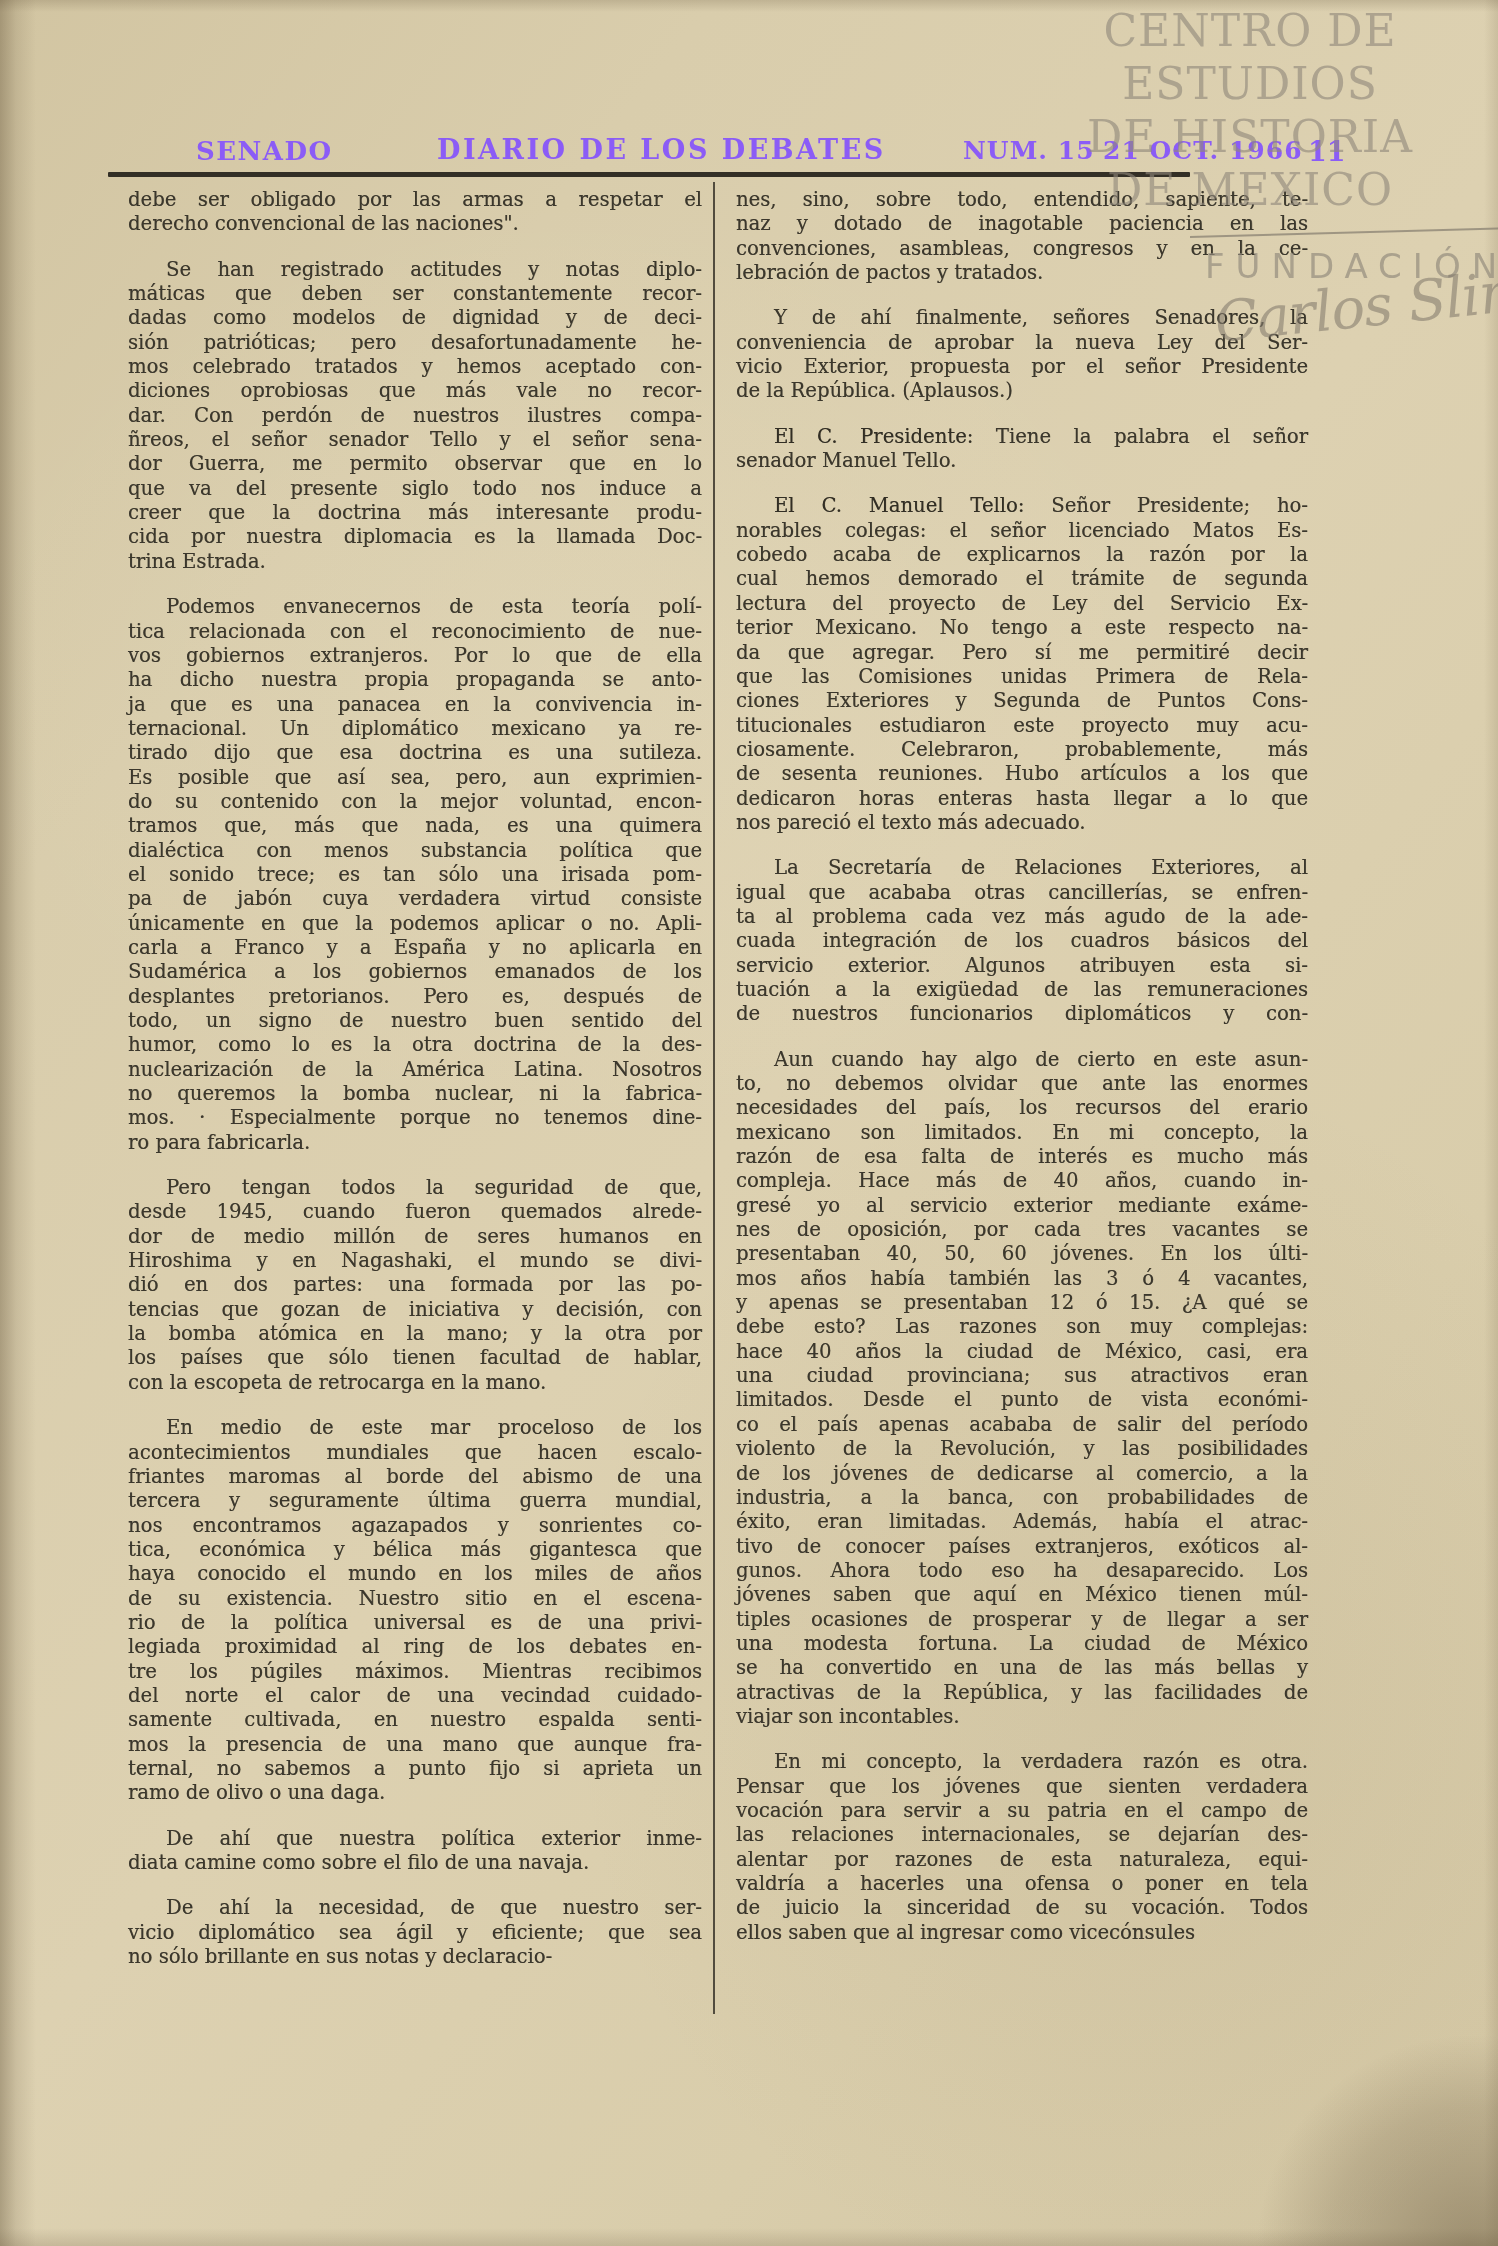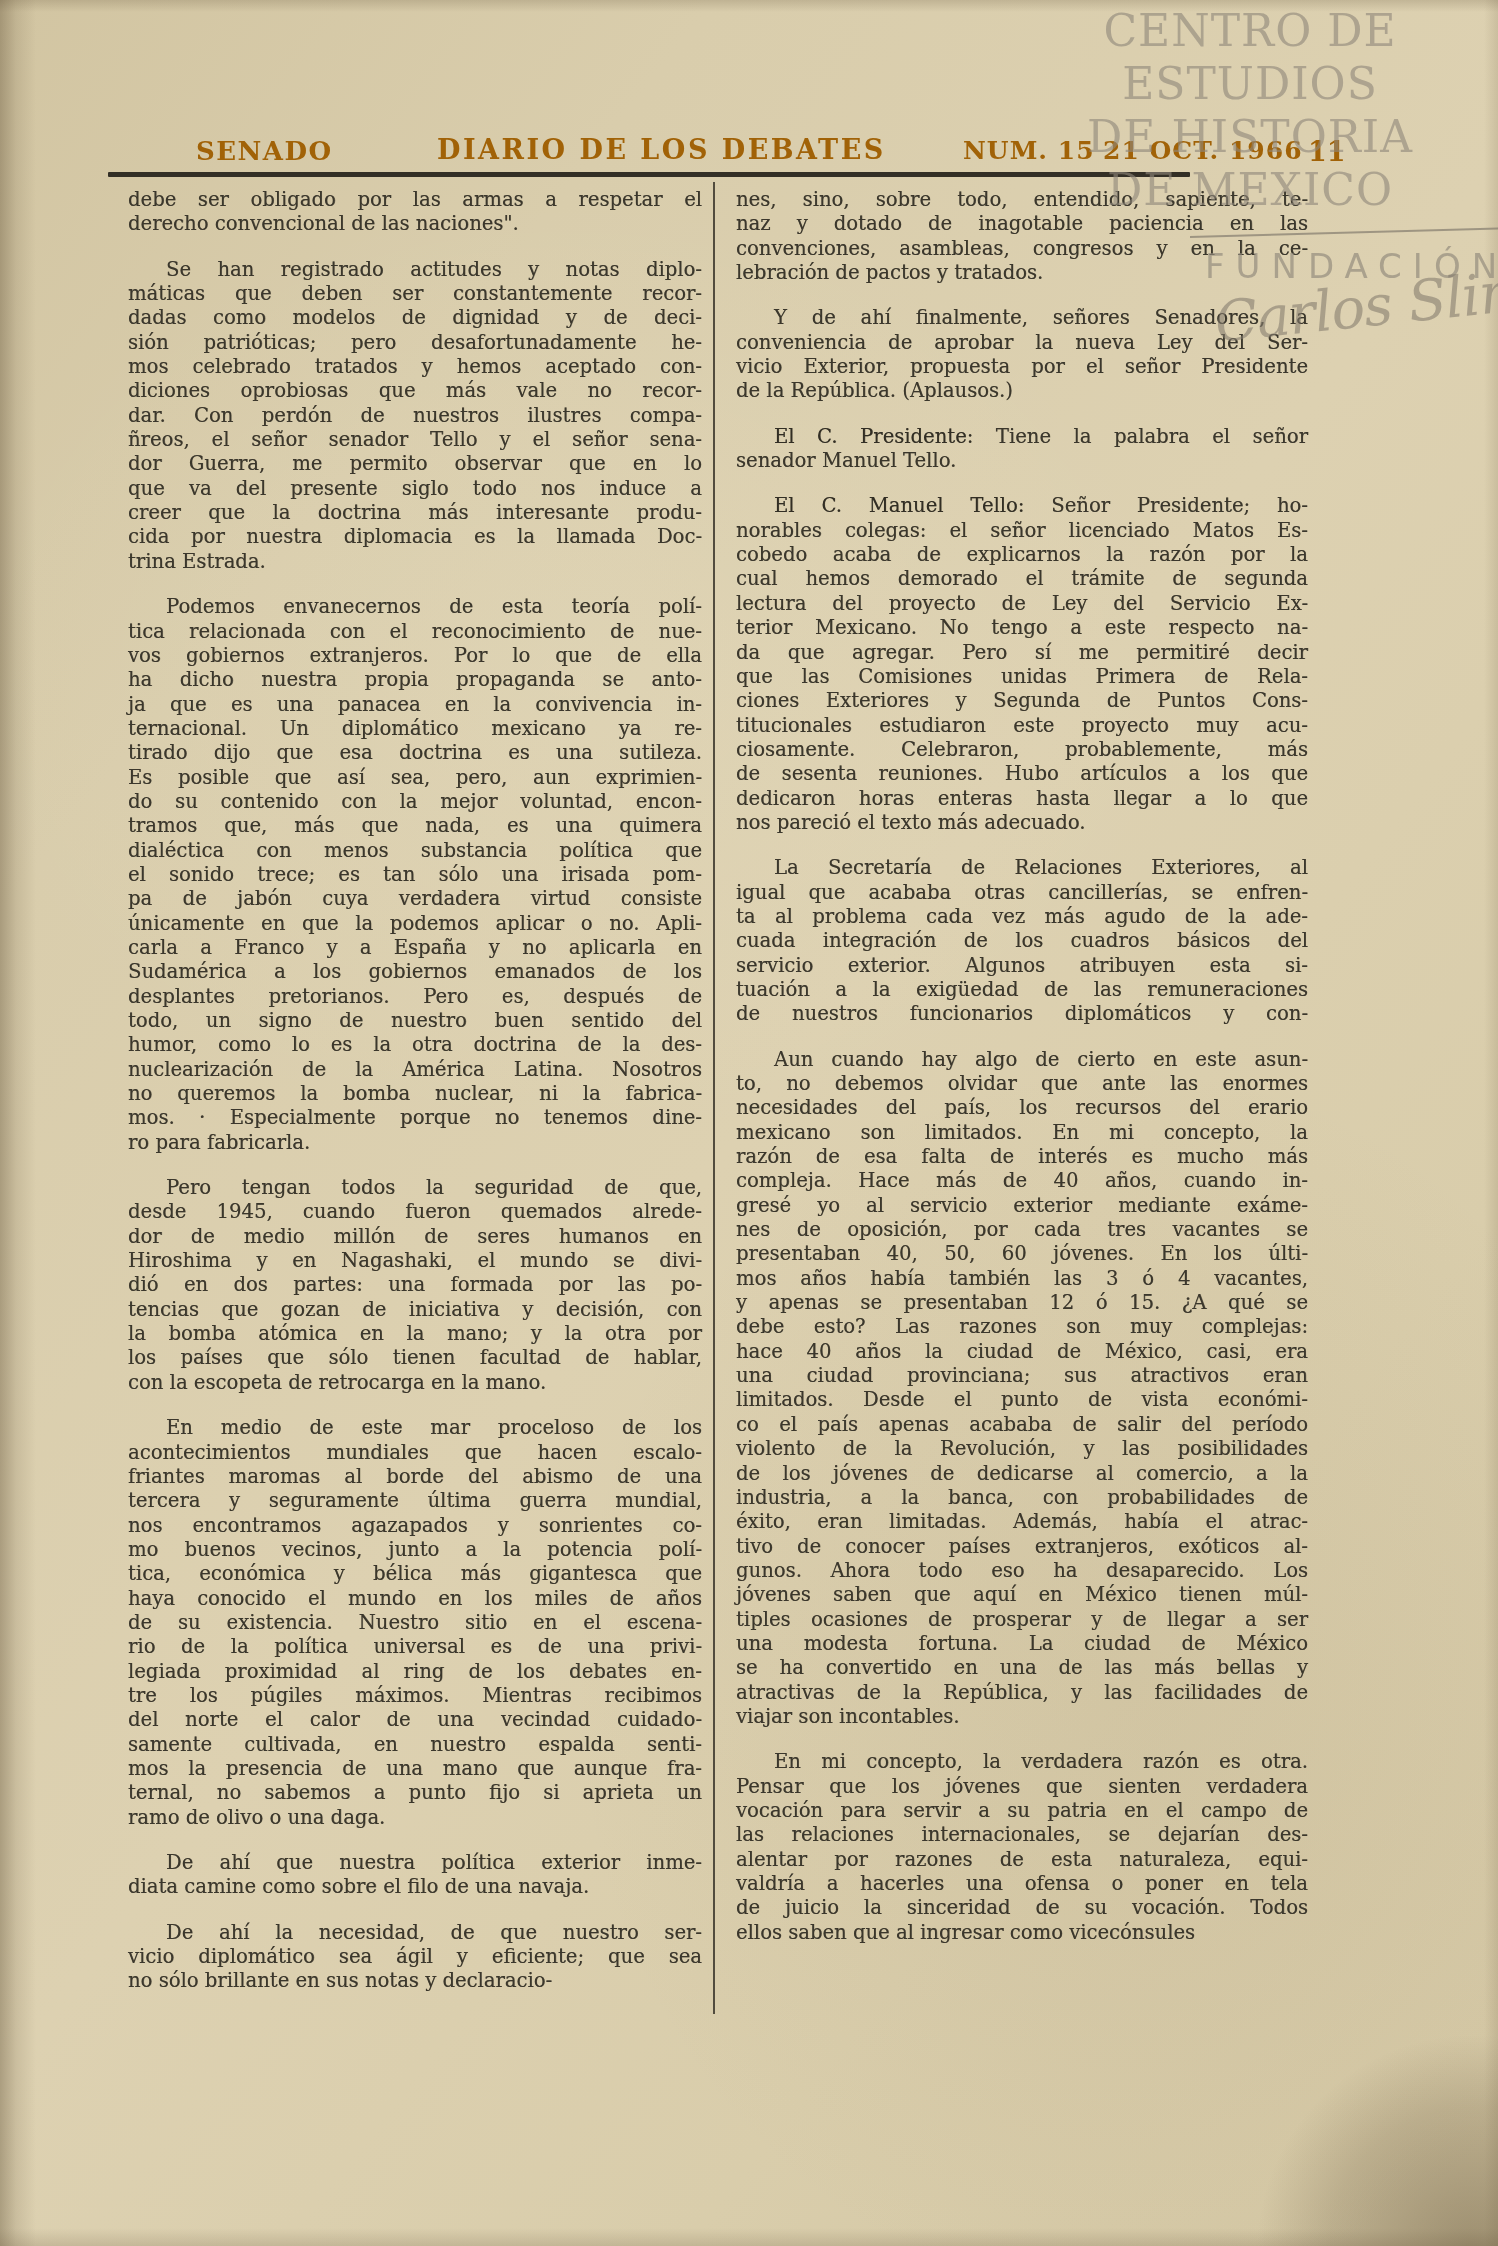--- a/index.html
+++ b/index.html
@@ -17,21 +17,21 @@
   .edge-top{position:absolute;left:0;top:0;right:0;height:12px;
     background:linear-gradient(180deg, rgba(90,74,48,0.20), rgba(90,74,48,0));}
   .edge-right{position:absolute;right:0;top:0;bottom:0;width:14px;
     background:linear-gradient(270deg, rgba(90,74,48,0.14), rgba(90,74,48,0));}
   .edge-bottom{position:absolute;left:0;bottom:0;right:0;height:18px;
     background:linear-gradient(0deg, rgba(90,74,48,0.18), rgba(90,74,48,0));}
   .corner-curl{position:absolute;right:-50px;bottom:-60px;width:300px;height:280px;
     background:radial-gradient(ellipse at 75% 80%, rgba(92,76,50,0.45), rgba(92,76,50,0.20) 45%, rgba(92,76,50,0) 68%);}
 
   
-  .hdr{position:absolute;font-weight:bold;color:#a16207;white-space:nowrap;}
+  .hdr{position:absolute;font-weight:bold;color:#8b5cf6;white-space:nowrap;}
   .h-senado{left:196px;top:136px;font-size:26px;letter-spacing:1.5px;}
   .h-title{left:437px;top:134px;font-size:27px;letter-spacing:2.5px;}
   .h-num{left:963px;top:136px;font-size:25px;letter-spacing:1px;}
   .h-date{left:1103px;top:136px;font-size:25px;letter-spacing:1px;}
   .h-page{left:1308px;top:136px;font-size:27px;}
   .head-rule{position:absolute;left:108px;top:172px;width:1082px;height:5px;background:#332f26;border-radius:1px;}
   .col-divider{position:absolute;left:713px;top:182px;width:2px;height:1832px;background:rgba(58,53,42,0.85);}
 
   
   .col{position:absolute;top:188px;font-size:19.6px;line-height:24.35px;
@@ -131,21 +131,20 @@
       <div class="line">la bomba atómica en la mano; y la otra por</div>
       <div class="line">los países que sólo tienen facultad de hablar,</div>
       <div class="line last">con la escopeta de retrocarga en la mano.</div>
     </div>
     <div class="para indent">
       <div class="line first">En medio de este mar proceloso de los</div>
       <div class="line">acontecimientos mundiales que hacen escalo-</div>
       <div class="line">friantes maromas al borde del abismo de una</div>
       <div class="line">tercera y seguramente última guerra mundial,</div>
       <div class="line">nos encontramos agazapados y sonrientes co-</div>
-      <div class="line">mo buenos vecinos, junto a la potencia polí-</div>
       <div class="line">tica, económica y bélica más gigantesca que</div>
       <div class="line">haya conocido el mundo en los miles de años</div>
       <div class="line">de su existencia.  Nuestro sitio en el escena-</div>
       <div class="line">rio de la política universal es de una privi-</div>
       <div class="line">legiada proximidad al ring de los debates en-</div>
       <div class="line">tre los púgiles máximos.  Mientras recibimos</div>
       <div class="line">del norte el calor de una vecindad cuidado-</div>
       <div class="line">samente cultivada, en nuestro espalda senti-</div>
       <div class="line">mos la presencia de una mano que aunque fra-</div>
       <div class="line">ternal, no sabemos a punto fijo si aprieta un</div>

